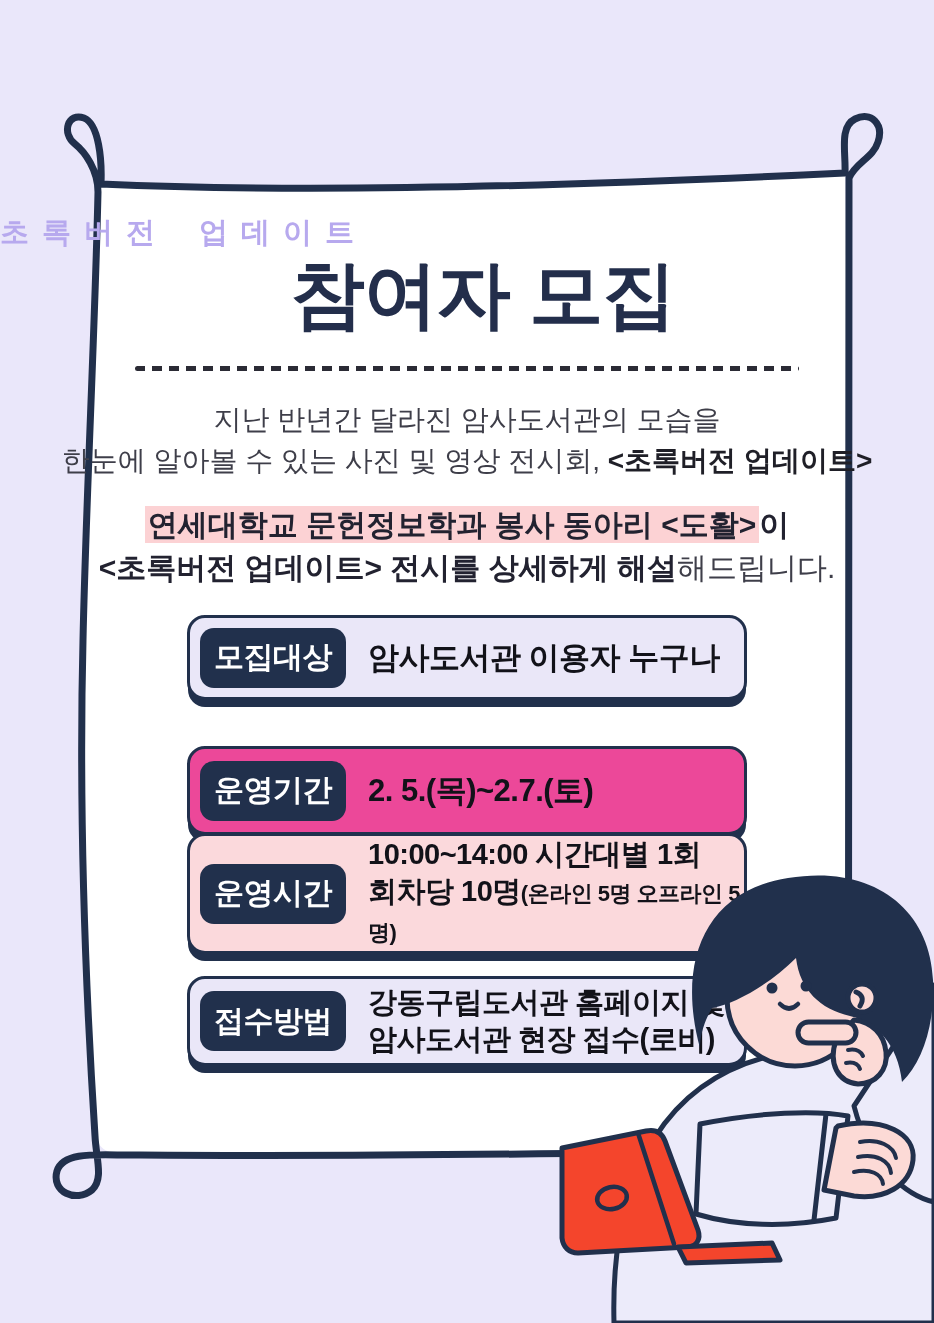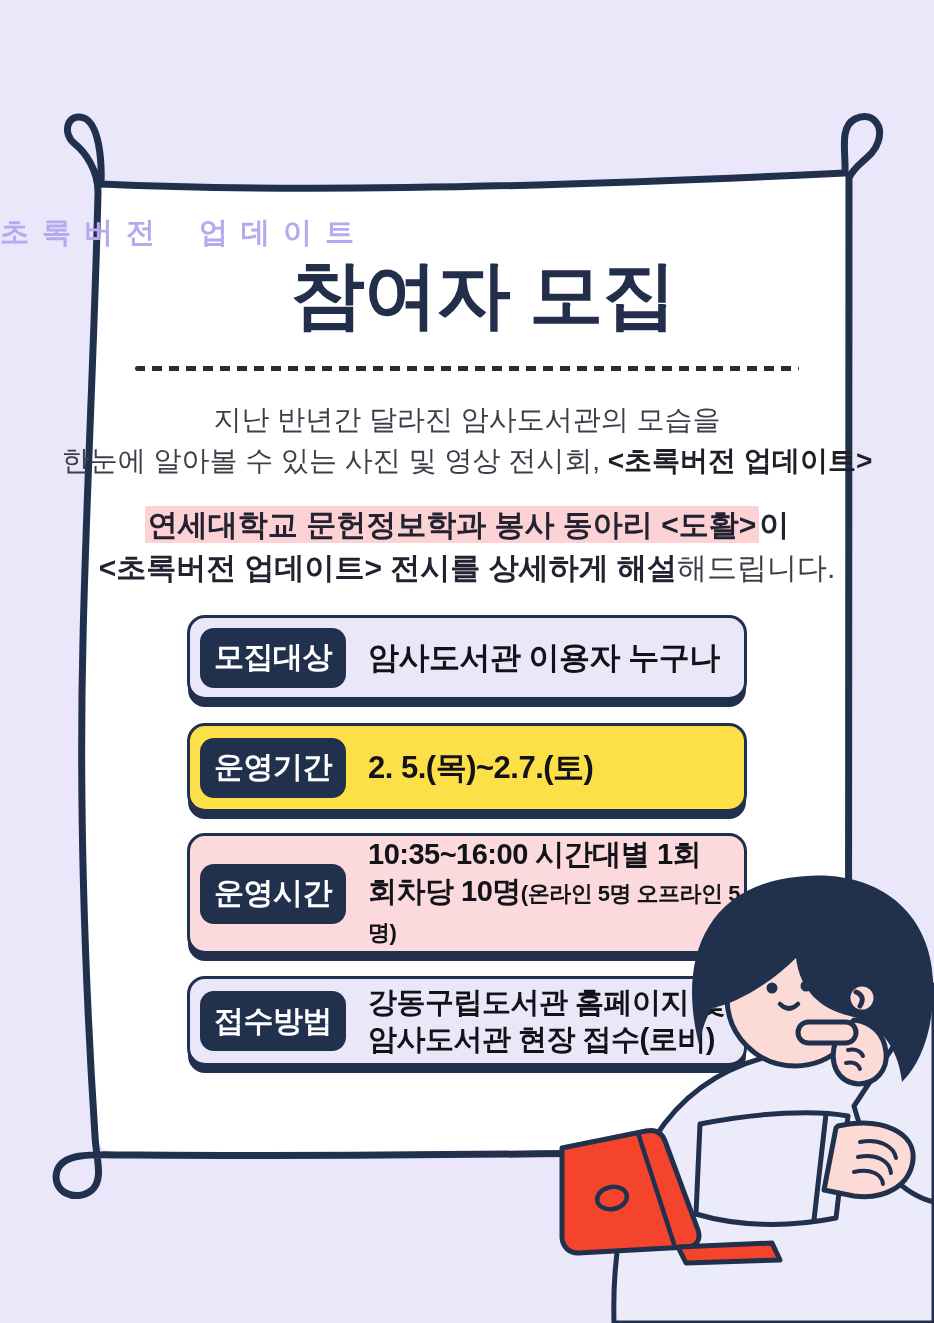--- a/index.html
+++ b/index.html
@@ -60,21 +60,21 @@
     position:absolute;left:187px;width:560px;
     box-sizing:border-box;
     border:3.5px solid #21304c;
     border-radius:18px;
     box-shadow:0 8px 0 -1px #21304c;
     display:flex;align-items:center;
     padding-left:10px;
     z-index:3;
   }
   .row--lavender{background:#eae7f8;}
-  .row--gray{background:#fde047;}
+  .row--gray{background:#ec4899;margin-top:23px;}
   .row--pink{background:#fbd9dc;}
   .row1{top:615px;min-height:85px;}
   .row2{top:723px;min-height:89px;}
   .row3{top:833px;min-height:92px;}
   .row4{top:976px;min-height:90px;}
   .badge{
     flex:0 0 146px;
     background:#21304c;color:#ffffff;
     border-radius:14px;
     min-height:60px;
@@ -135,21 +135,21 @@
   </div>
 
   <div class="row row2 row--gray">
     <div class="badge">운영기간</div>
     <div class="value">2. 5.(목)~2.7.(토)</div>
   </div>
 
   <div class="row row3 row--pink">
     <div class="badge">운영시간</div>
     <div class="value value--two">
-      <span>10:35~16:00 시간대별 1회</span><br>
+      <span>10:00~14:00 시간대별 1회</span><br>
       <span>회차당 10명</span><span class="small">(온라인 5명 오프라인 5명)</span>
     </div>
   </div>
 
   <div class="row row4 row--lavender">
     <div class="badge">접수방법</div>
     <div class="value value--two">
       <span>강동구립도서관 홈페이지 및</span><br>
       <span>암사도서관 현장 접수(로비)</span>
     </div>

